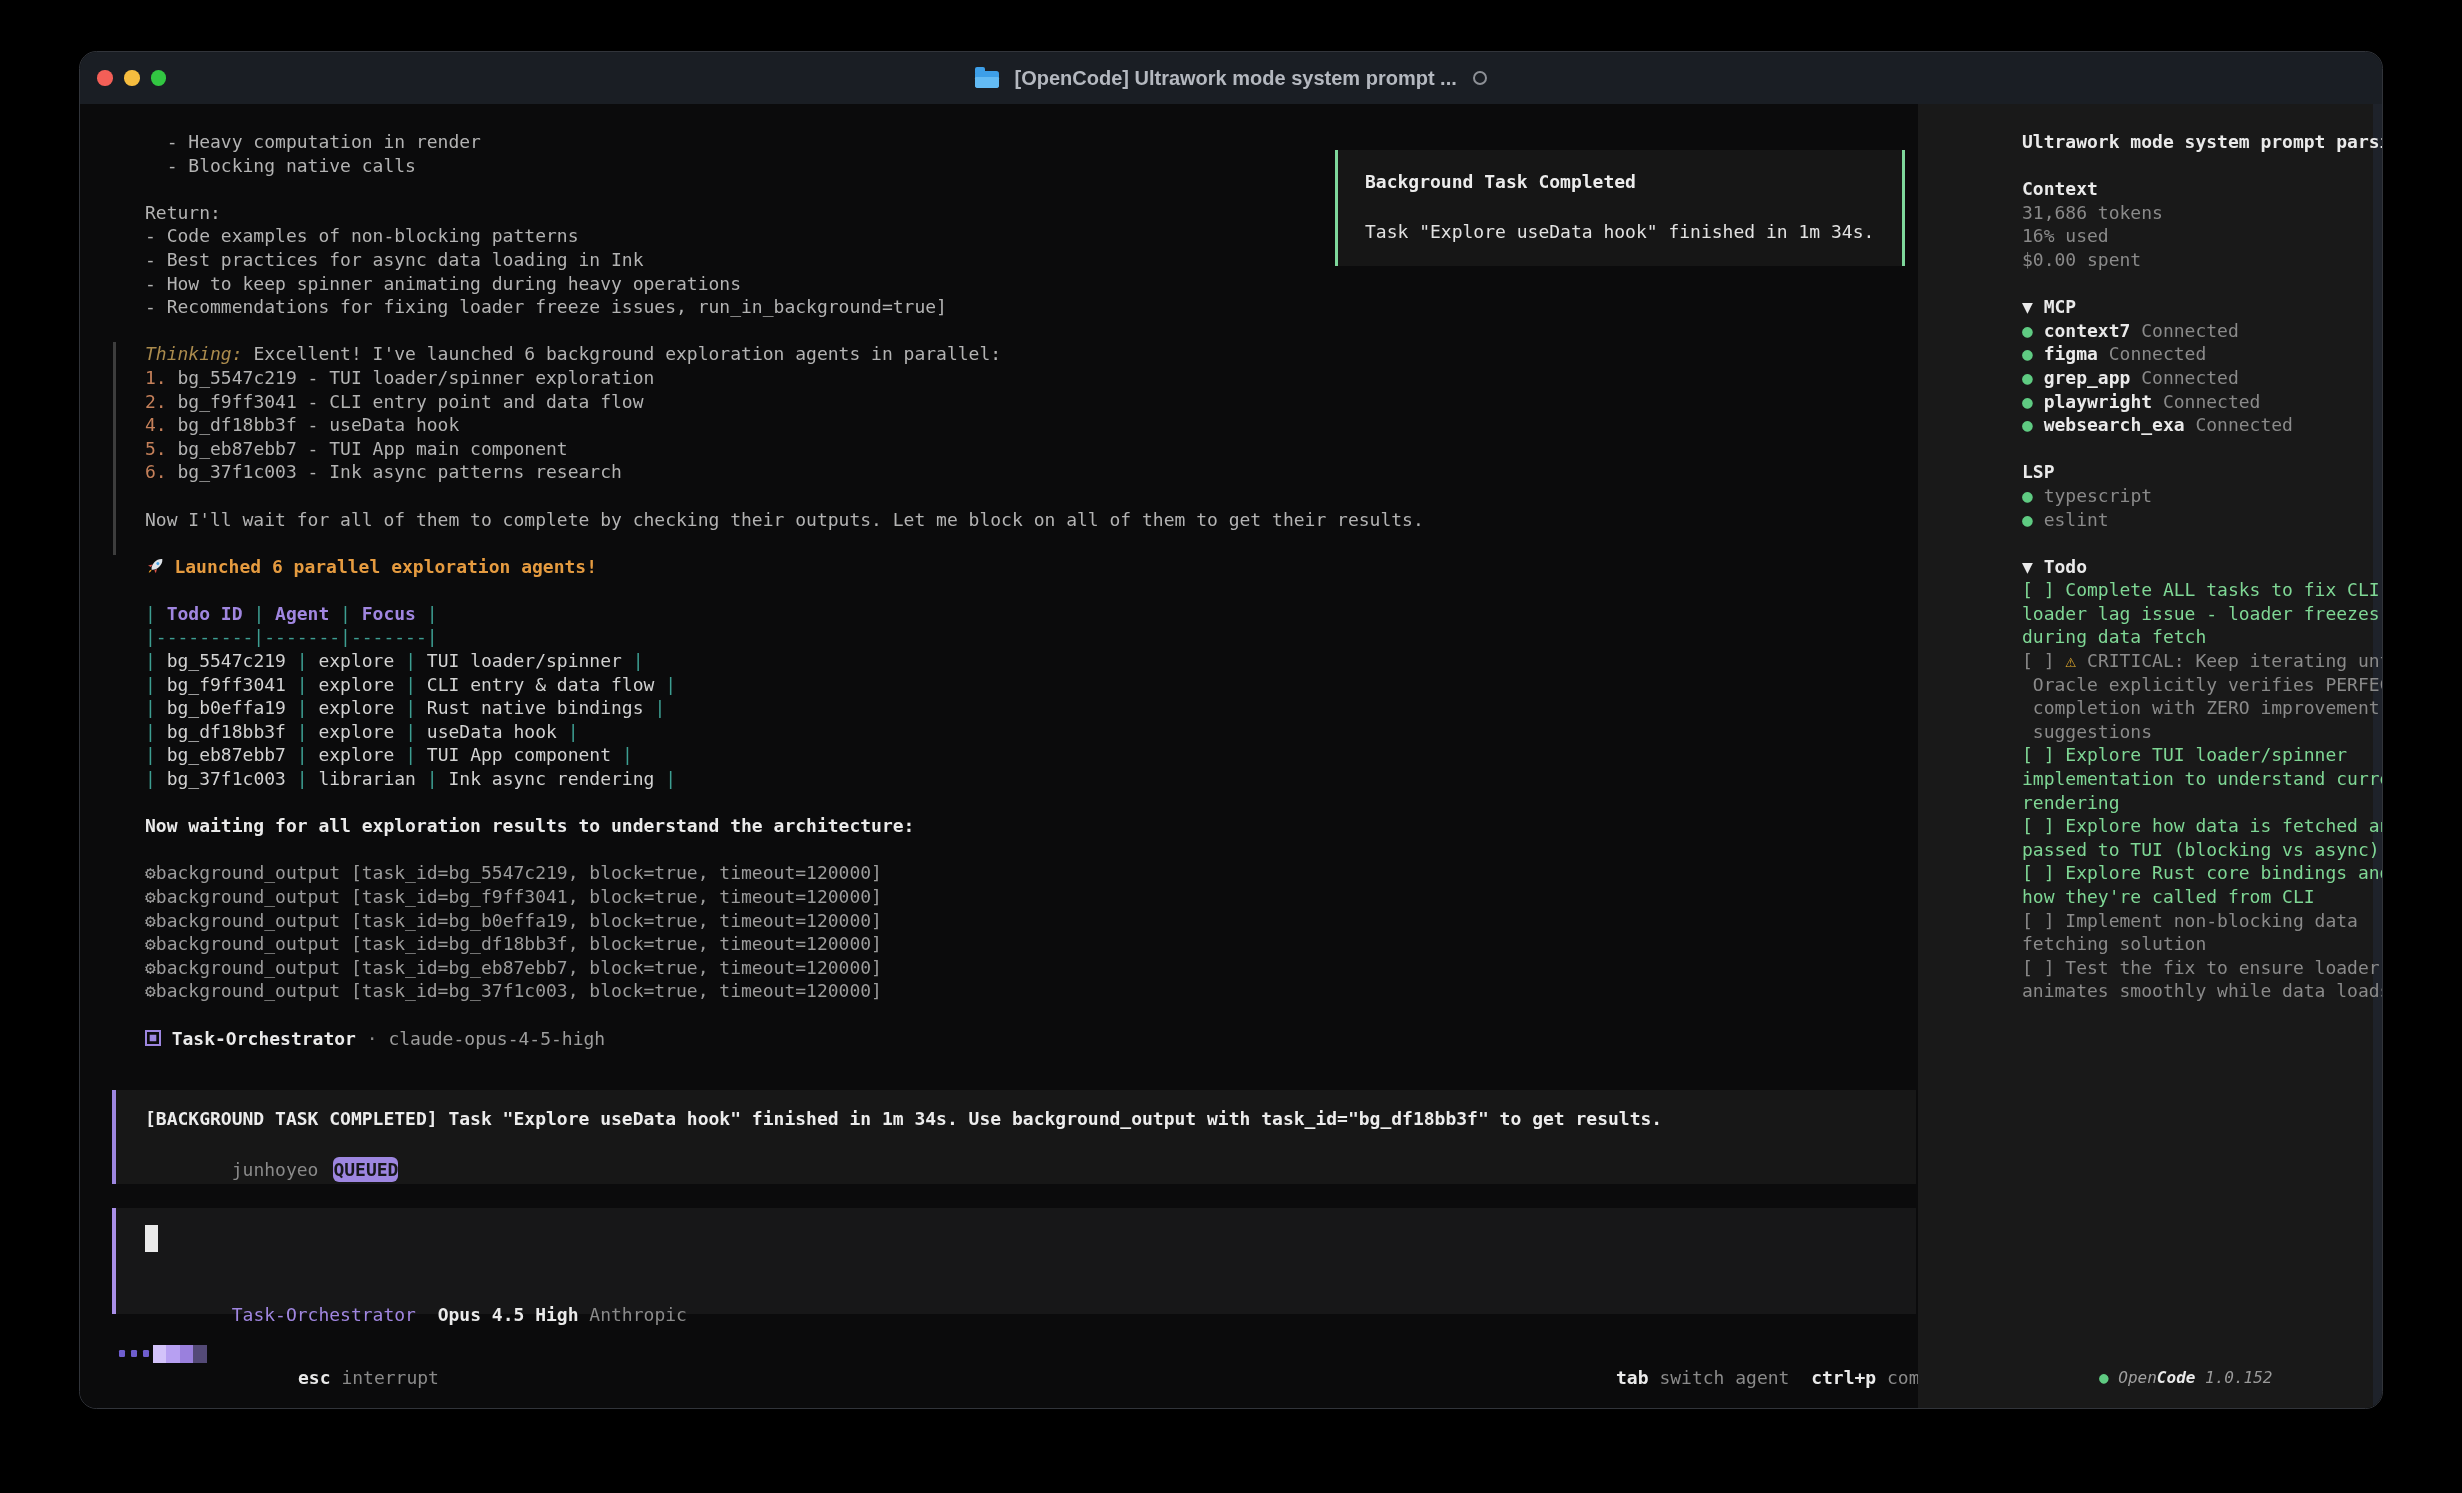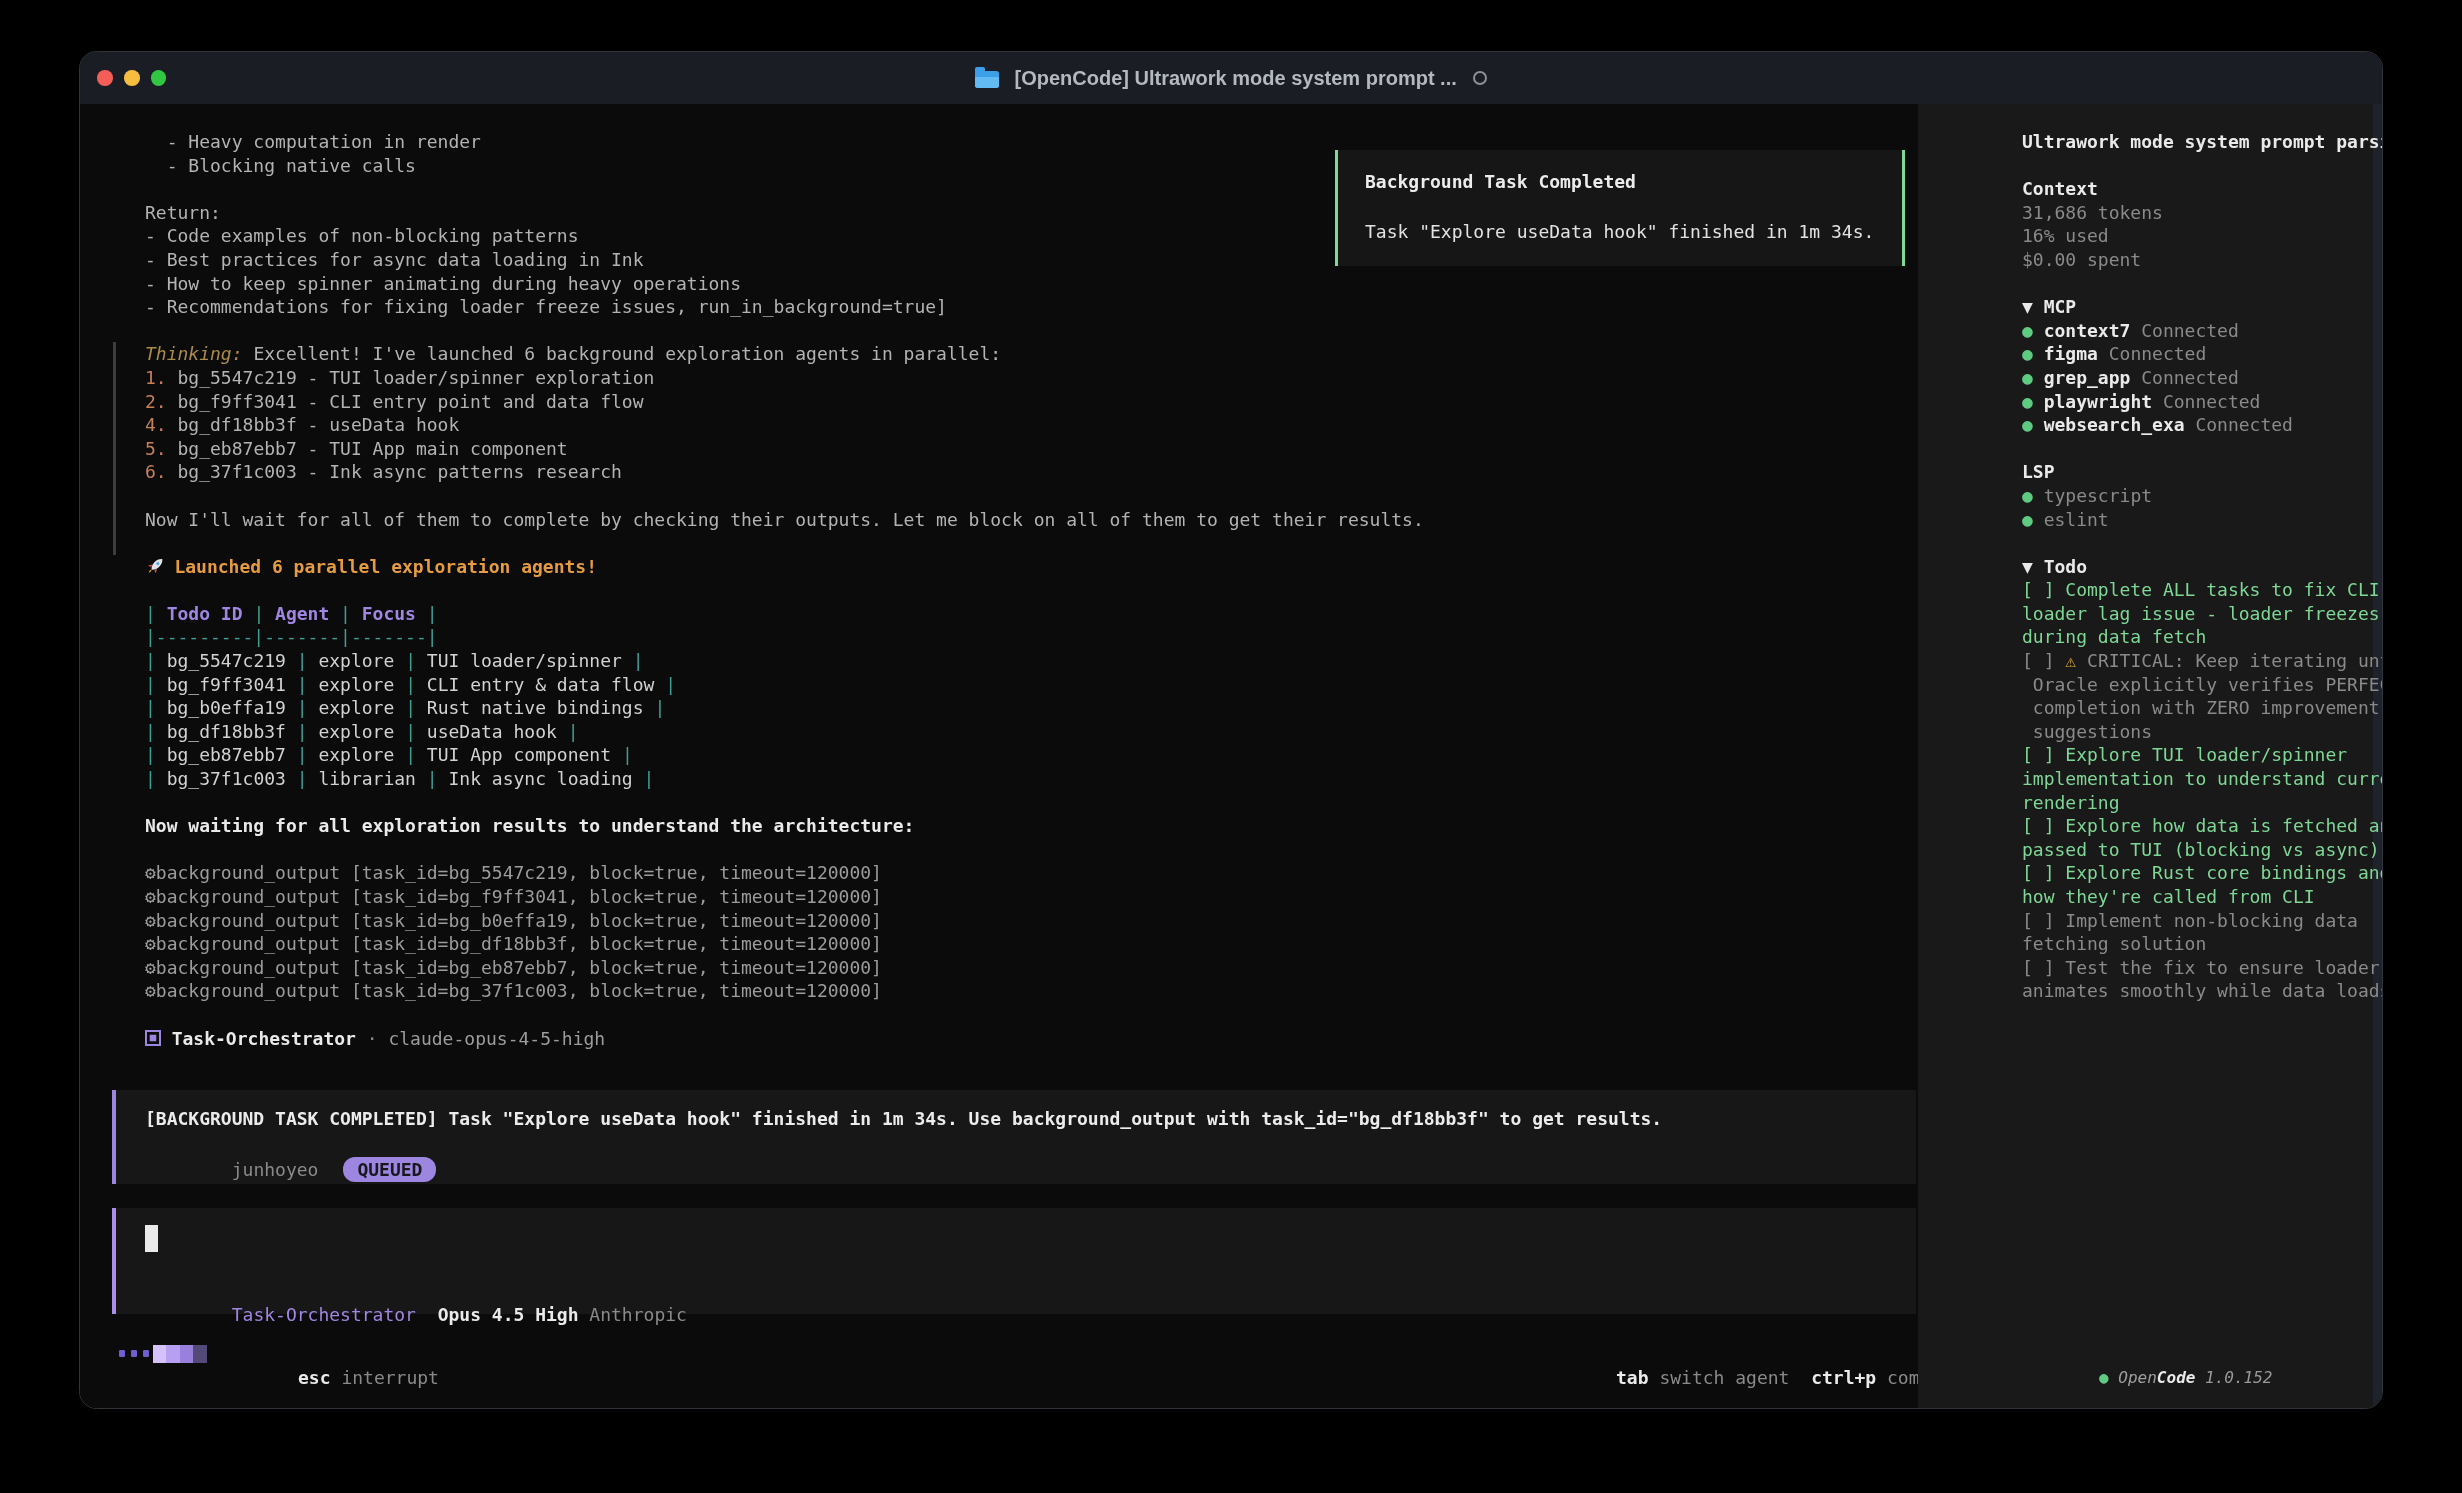--- a/index.html
+++ b/index.html
@@ -54,21 +54,21 @@
     border-left:3.3px solid #7ed79b;border-right:3.3px solid #7ed79b;padding:20px 0 0 27px;z-index:5;}
   .toast .t1{font-size:18px;line-height:23.4px;font-weight:bold;color:#ececec;white-space:pre;}
   .toast .t2{font-size:18px;line-height:23.4px;color:#e2e2e2;white-space:pre;margin-top:27px;}
 
   
   .box1{position:absolute;left:32px;top:986px;width:1804px;height:94px;background:#171717;
     border-left:4px solid #9d86e0;padding:17.4px 0 0 29px;}
   .box1 .m1{font-size:18px;line-height:24px;font-weight:bold;color:#ececec;white-space:pre;}
   .box1 .m2{font-size:18px;line-height:25.4px;color:#8a8a8a;white-space:pre;}
   .badge{display:inline-block;background:#9d86e0;color:#17171c;font-weight:bold;
-    padding:0 14px;margin-left:25px;border-radius:12px;}
+    padding:0 0;margin-left:15px;border-radius:6px;}
 
   .box2{position:absolute;left:32px;top:1104px;width:1804px;height:106px;background:#171718;
     border-left:4px solid #a98fe8;}
   .cursor{position:absolute;left:29px;top:17.4px;width:13.4px;height:27px;background:#eaeaea;}
   .box2 .meta{position:absolute;left:29px;top:71px;font-size:18px;line-height:24px;white-space:pre;}
   .meta .agent{color:#a086e0;}
   .meta .model{color:#eaeaea;font-weight:bold;}
   .meta .provider{color:#8a8a8a;}
 
   
@@ -139,21 +139,21 @@
             </g>
           </svg><span class="c-rocket">Launched 6 parallel exploration agents!</span></div>
         <div class="line">&nbsp;</div>
         <div class="line"><span class="c-pipe">|</span><span class="c-th"> Todo ID </span><span class="c-pipe">|</span><span class="c-th"> Agent </span><span class="c-pipe">|</span><span class="c-th"> Focus </span><span class="c-pipe">|</span></div>
         <div class="line"><span class="c-pipe">|---------|-------|-------|</span></div>
         <div class="line"><span class="c-pipe">|</span><span class="c-cell"> bg_5547c219 </span><span class="c-pipe">|</span><span class="c-cell"> explore </span><span class="c-pipe">|</span><span class="c-cell"> TUI loader/spinner </span><span class="c-pipe">|</span></div>
         <div class="line"><span class="c-pipe">|</span><span class="c-cell"> bg_f9ff3041 </span><span class="c-pipe">|</span><span class="c-cell"> explore </span><span class="c-pipe">|</span><span class="c-cell"> CLI entry &amp; data flow </span><span class="c-pipe">|</span></div>
         <div class="line"><span class="c-pipe">|</span><span class="c-cell"> bg_b0effa19 </span><span class="c-pipe">|</span><span class="c-cell"> explore </span><span class="c-pipe">|</span><span class="c-cell"> Rust native bindings </span><span class="c-pipe">|</span></div>
         <div class="line"><span class="c-pipe">|</span><span class="c-cell"> bg_df18bb3f </span><span class="c-pipe">|</span><span class="c-cell"> explore </span><span class="c-pipe">|</span><span class="c-cell"> useData hook </span><span class="c-pipe">|</span></div>
         <div class="line"><span class="c-pipe">|</span><span class="c-cell"> bg_eb87ebb7 </span><span class="c-pipe">|</span><span class="c-cell"> explore </span><span class="c-pipe">|</span><span class="c-cell"> TUI App component </span><span class="c-pipe">|</span></div>
-        <div class="line"><span class="c-pipe">|</span><span class="c-cell"> bg_37f1c003 </span><span class="c-pipe">|</span><span class="c-cell"> librarian </span><span class="c-pipe">|</span><span class="c-cell"> Ink async loading </span><span class="c-pipe">|</span></div>
+        <div class="line"><span class="c-pipe">|</span><span class="c-cell"> bg_37f1c003 </span><span class="c-pipe">|</span><span class="c-cell"> librarian </span><span class="c-pipe">|</span><span class="c-cell"> Ink async rendering </span><span class="c-pipe">|</span></div>
         <div class="line">&nbsp;</div>
         <div class="line"><span class="c-boldwhite">Now waiting for all exploration results to understand the architecture:</span></div>
         <div class="line">&nbsp;</div>
         <div class="line"><span class="c-gear">⚙</span><span class="c-dim">background_output [task_id=bg_5547c219, block=true, timeout=120000]</span></div>
         <div class="line"><span class="c-gear">⚙</span><span class="c-dim">background_output [task_id=bg_f9ff3041, block=true, timeout=120000]</span></div>
         <div class="line"><span class="c-gear">⚙</span><span class="c-dim">background_output [task_id=bg_b0effa19, block=true, timeout=120000]</span></div>
         <div class="line"><span class="c-gear">⚙</span><span class="c-dim">background_output [task_id=bg_df18bb3f, block=true, timeout=120000]</span></div>
         <div class="line"><span class="c-gear">⚙</span><span class="c-dim">background_output [task_id=bg_eb87ebb7, block=true, timeout=120000]</span></div>
         <div class="line"><span class="c-gear">⚙</span><span class="c-dim">background_output [task_id=bg_37f1c003, block=true, timeout=120000]</span></div>
         <div class="line">&nbsp;</div>

